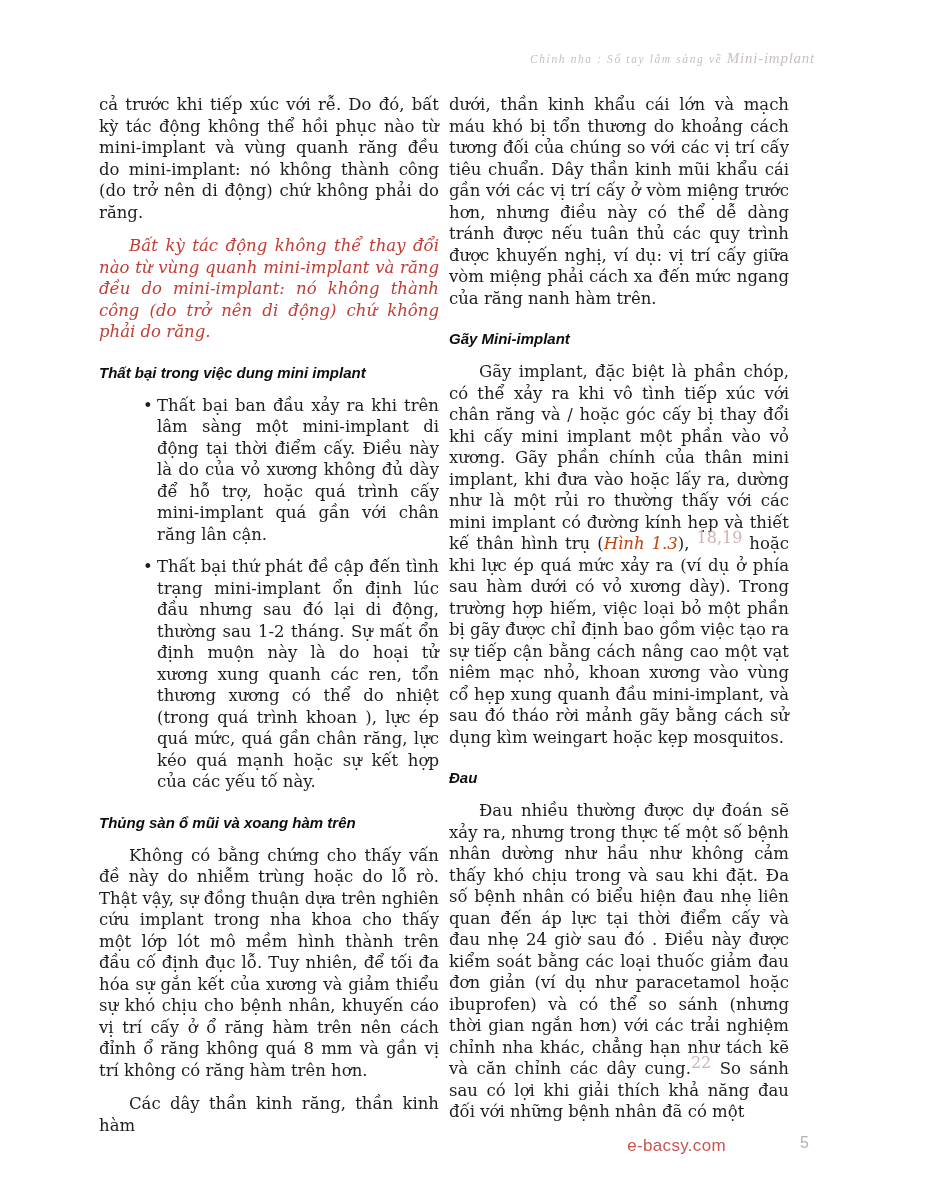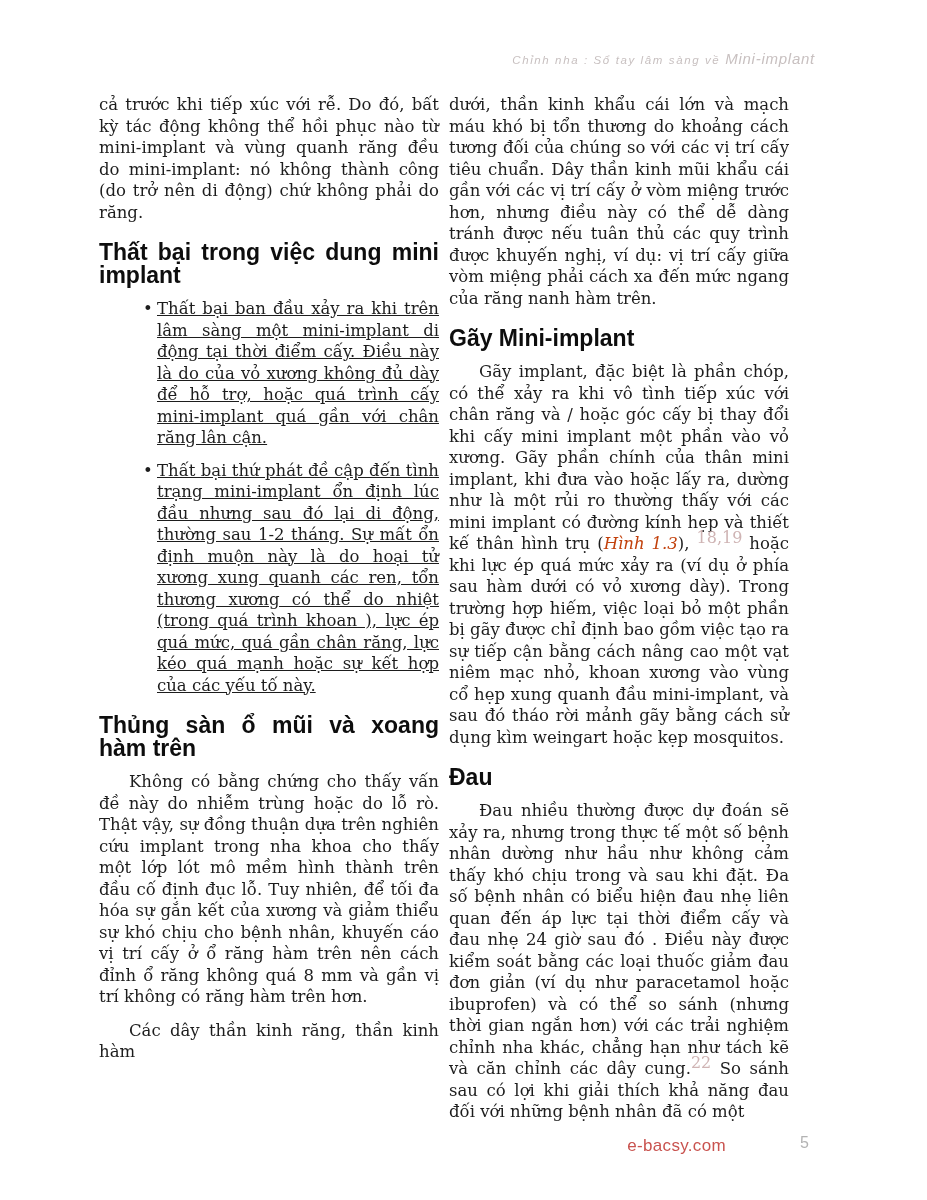--- a/index.html
+++ b/index.html
@@ -9,21 +9,21 @@
     height: 1200px;
     background: #ffffff;
     font-family: "DejaVu Serif", serif;
     color: #1d1d1d;
     overflow: hidden;
   }
   .running-header {
     position: absolute;
     top: 50px;
     right: 112px;
-    font-family: Liberation Sans, sans-serif;
+    font-family: Liberation Serif, serif;
     font-style: italic;
     color: #c8c0c0;
     font-size: 11.5px;
     letter-spacing: 0.14em;
     white-space: nowrap;
     text-align: right;
   }
   .running-header .book-part {
     font-size: 15px;
     letter-spacing: 0.05em;
@@ -45,31 +45,31 @@
   .col p.indent { text-indent: 30px; }
   .quote {
     color: #bf3e36;
     font-style: italic;
     text-indent: 30px;
     margin: 0 0 8px 0;
   }
   h2 {
     font-family: "Liberation Sans", sans-serif;
     font-weight: bold;
-    font-size: 23px;
+    font-size: 15px;
     line-height: 23px;
     color: #0d0d0d;
     margin: 18px 0 11px 0;
     text-align: justify;
+    font-style: italic;
   }
   ul.bullets {
     list-style: none;
     margin: 0;
     padding: 0;
-    text-decoration: underline;
   }
   ul.bullets li {
     position: relative;
     margin: 0 0 11px 44px;
     padding-left: 14px;
   }
   ul.bullets li::before {
     content: "\2022";
     position: absolute;
     left: 0;
@@ -114,20 +114,21 @@
 
 <div class="page">
 
   <div class="running-header"><span>Chỉnh nha : Sổ tay lâm sàng về </span><span class="book-part">Mini-implant</span></div>
 
   <div class="columns">
 
     <div class="col">
       <p>cả trước khi tiếp xúc với rễ. Do đó, bất kỳ tác động không thể hồi phục nào từ mini-implant và vùng quanh răng đều do mini-implant: nó không thành công (do trở nên di động) chứ không phải do răng.</p>
 
+      <p class="quote">Bất kỳ tác động không thể thay đổi nào từ vùng quanh mini-implant và răng đều do mini-implant: nó không thành công (do trở nên di động) chứ không phải do răng.</p>
 
       <h2>Thất bại trong việc dung mini implant</h2>
 
       <ul class="bullets">
         <li>Thất bại ban đầu xảy ra khi trên lâm sàng một mini-implant di động tại thời điểm cấy. Điều này là do của vỏ xương không đủ dày để hỗ trợ, hoặc quá trình cấy mini-implant quá gần với chân răng lân cận.</li>
         <li>Thất bại thứ phát đề cập đến tình trạng mini-implant ổn định lúc đầu nhưng sau đó lại di động, thường sau 1-2 tháng. Sự mất ổn định muộn này là do hoại tử xương xung quanh các ren, tổn thương xương có thể do nhiệt (trong quá trình khoan ), lực ép quá mức, quá gần chân răng, lực kéo quá mạnh hoặc sự kết hợp của các yếu tố này.</li>
       </ul>
 
       <h2>Thủng sàn ổ mũi và xoang hàm trên</h2>
 

